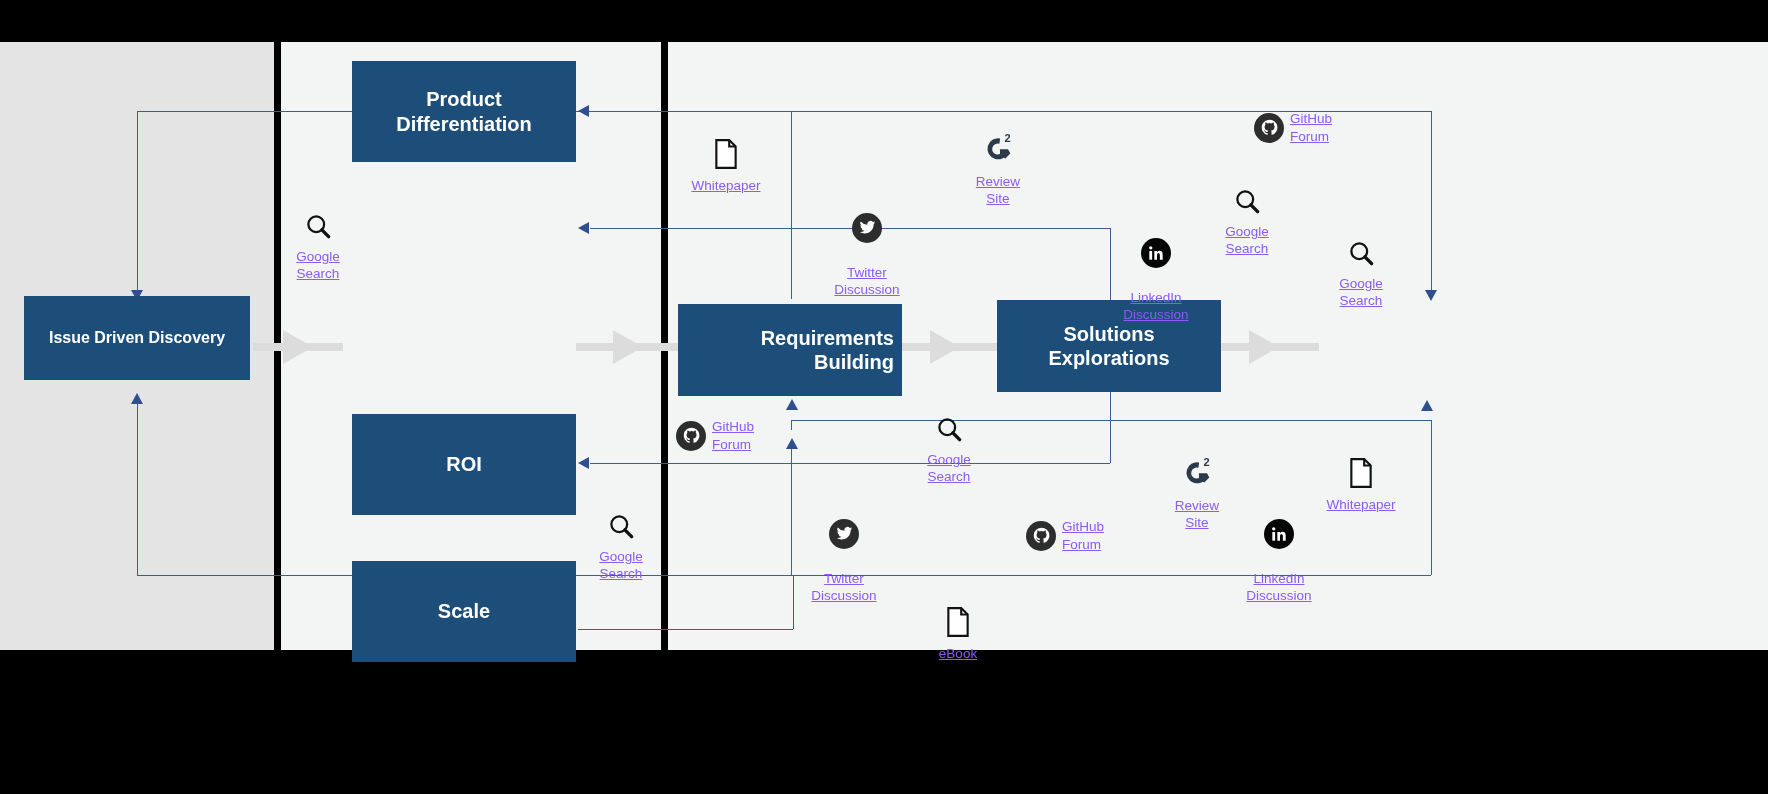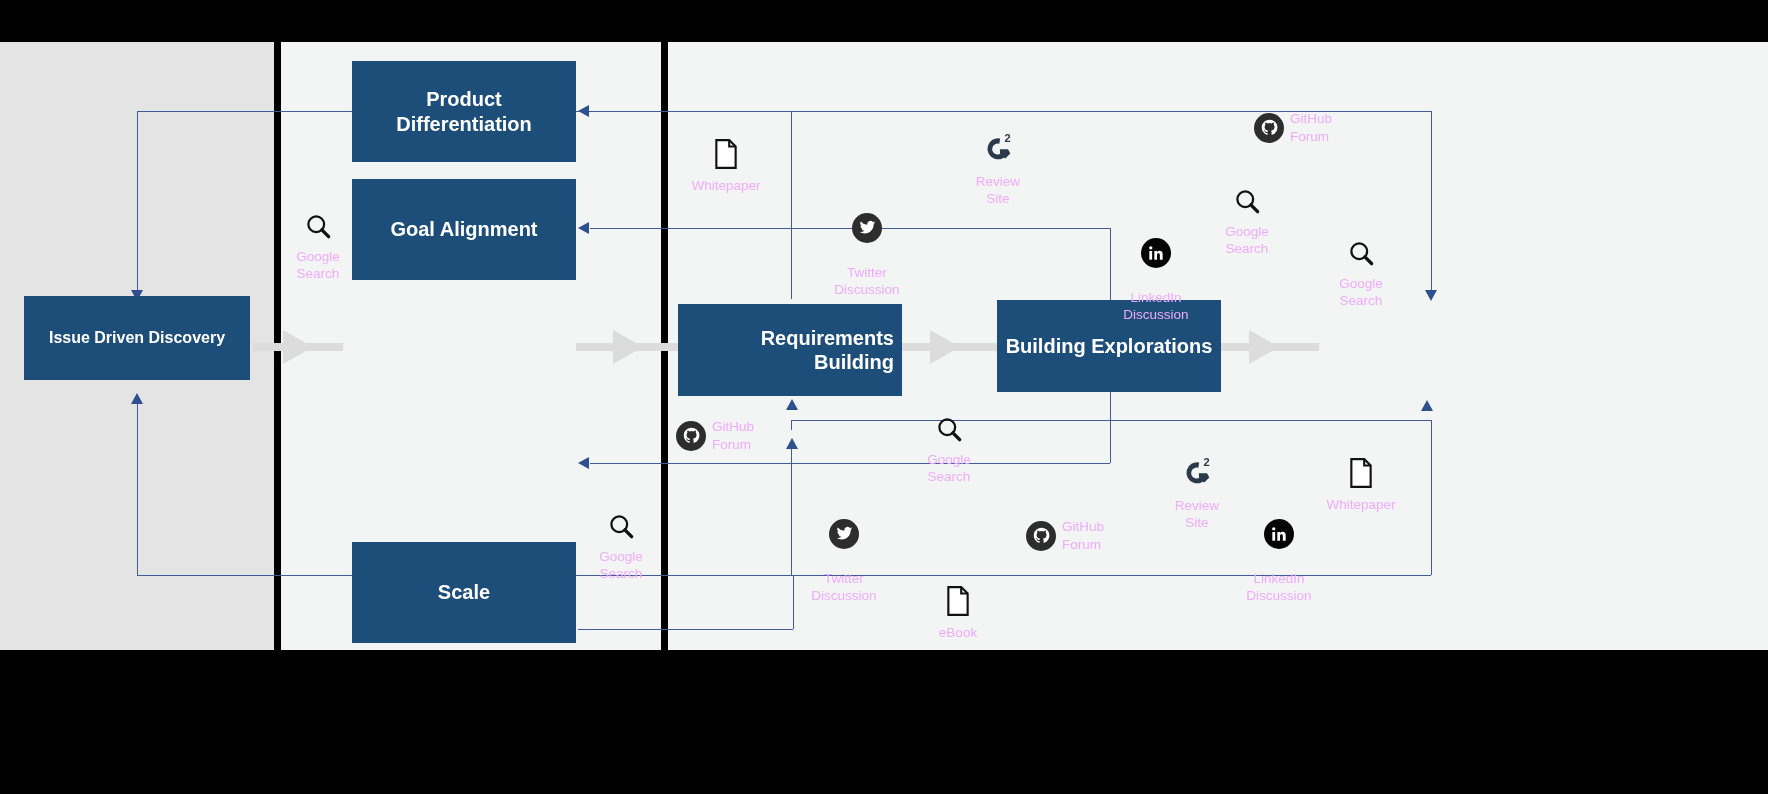--- a/index.html
+++ b/index.html
@@ -105,25 +105,26 @@
     border-right: 6px solid transparent;
     border-bottom: 11px solid #2f4f8f;
   }
 
   
   .src {
     position: absolute;
     display: flex;
     flex-direction: column;
     align-items: center;
-    color: #f0abfc;
+    color: #8b5cf6;
     font-size: 13.5px;
     line-height: 1.32;
     text-align: center;
     white-space: pre-line;
+    text-decoration: underline;
   }
   .src.inline {
     flex-direction: row;
     align-items: center;
     text-align: left;
     gap: 6px;
   }
   .src .glyph {
     display: block;
     margin-bottom: 3px;
@@ -201,26 +202,26 @@
   <div class="chev" style="left:1219px; top:330px; width:100px;">
     <div class="bar" style="width:100px;"></div>
     <div class="head" style="left:30px;"></div>
   </div>
 
   <div class="pbox" style="left:24px; top:296px; width:226px; height:84px; font-size:16px;">Issue Driven
 Discovery</div>
 
   <div class="pbox" style="left:352px; top:61px; width:224px; height:101px; font-size:20px;">Product
 Differentiation</div>
-  <div class="pbox" style="left:352px; top:179px; width:224px; height:101px; font-size:20px;">Goal Alignment</div>
-  <div class="pbox" style="left:352px; top:542px; width:224px; height:101px; font-size:20px;">Scale</div>
+  <div class="pbox" style="left:352px; top:414px; width:224px; height:101px; font-size:20px;">ROI</div>
+  <div class="pbox" style="left:352px; top:561px; width:224px; height:101px; font-size:20px;">Scale</div>
 
   <div class="pbox" style="left:678px; top:304px; width:224px; height:92px; font-size:20px;text-align:right;">Requirements
 Building</div>
-  <div class="pbox" style="left:997px; top:300px; width:224px; height:92px; font-size:20px;">Building
+  <div class="pbox" style="left:997px; top:300px; width:224px; height:92px; font-size:20px;">Solutions
 Explorations</div>
 
   <div class="src" style="left:288px; top:195px; width:60px;">
     <span class="glyph">
       <svg width="27" height="27" viewBox="0 0 24 24" aria-hidden="true">
         <circle cx="10" cy="10" r="7" fill="none" stroke="#111" stroke-width="2"></circle>
         <line x1="15" y1="15" x2="21" y2="21" stroke="#111" stroke-width="3" stroke-linecap="round"></line>
       </svg>
     </span>
     <span class="cap">Google
@@ -396,21 +397,21 @@
   <div class="src" style="left:1316px; top:440px; width:90px;">
     <span class="glyph">
       <svg width="24" height="30" viewBox="0 0 22 28" aria-hidden="true">
         <path d="M2 1 H14 L20 7 V27 H2 Z" fill="#fff" stroke="#111" stroke-width="2" stroke-linejoin="miter"></path>
         <path d="M14 1 V7 H20" fill="none" stroke="#111" stroke-width="2"></path>
       </svg>
     </span>
     <span class="cap">Whitepaper</span>
   </div>
 
-  <div class="src" style="left:913px; top:568px; width:90px;">
+  <div class="src" style="left:913px; top:589px; width:90px;">
     <span class="glyph">
       <svg width="24" height="30" viewBox="0 0 22 28" aria-hidden="true">
         <path d="M2 1 H14 L20 7 V27 H2 Z" fill="#fff" stroke="#111" stroke-width="2" stroke-linejoin="miter"></path>
         <path d="M14 1 V7 H20" fill="none" stroke="#111" stroke-width="2"></path>
       </svg>
     </span>
     <span class="cap">eBook</span>
   </div>
 
 </div>

